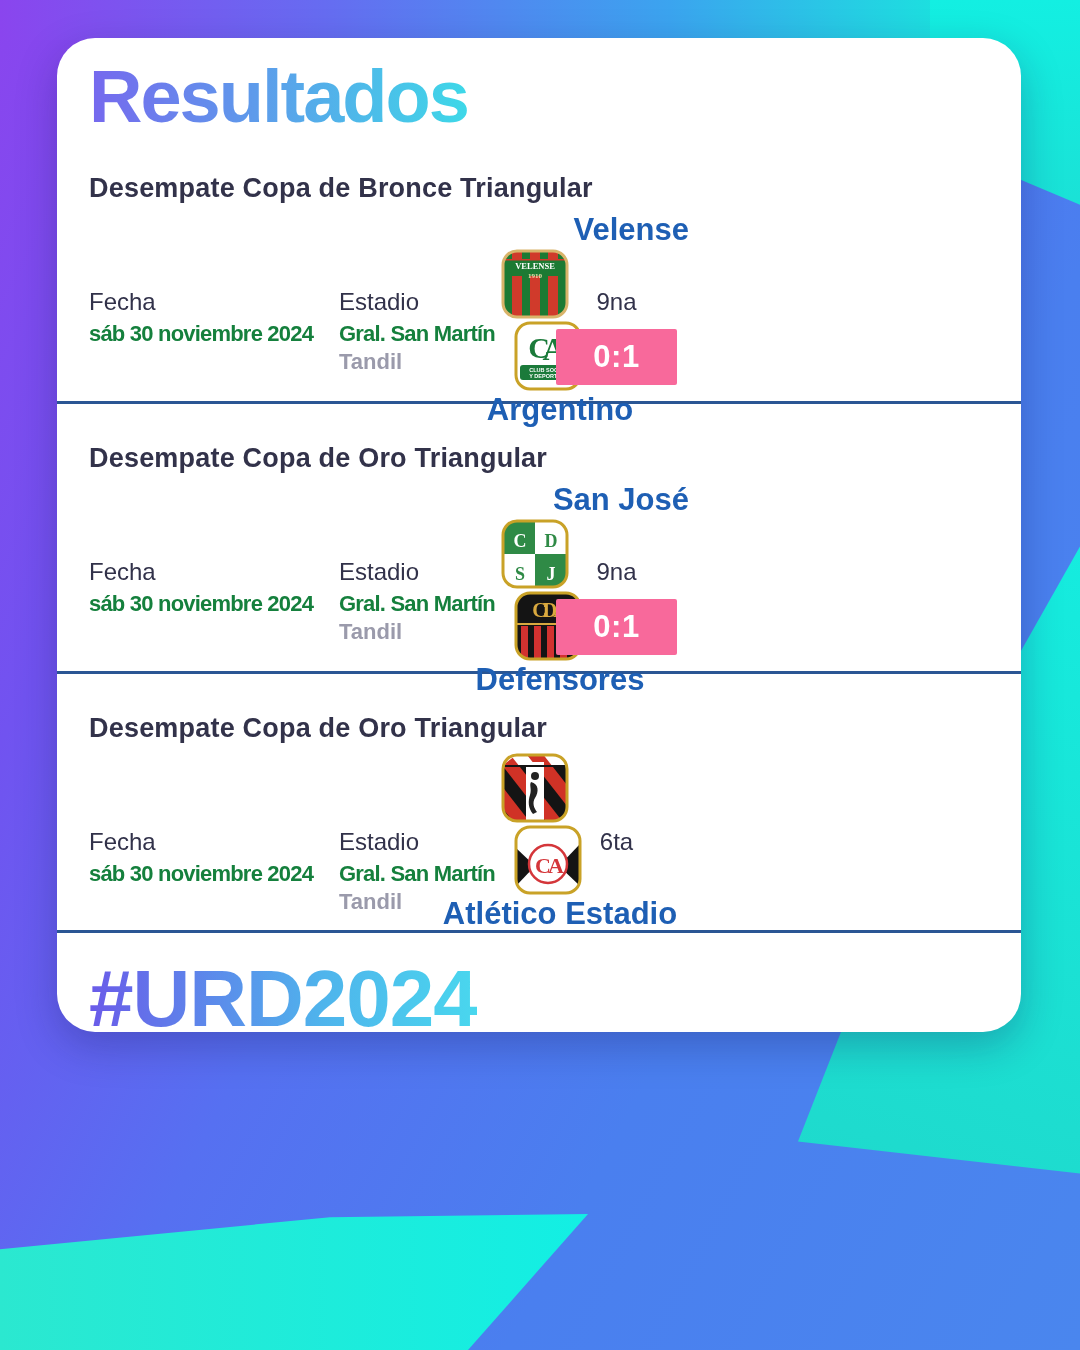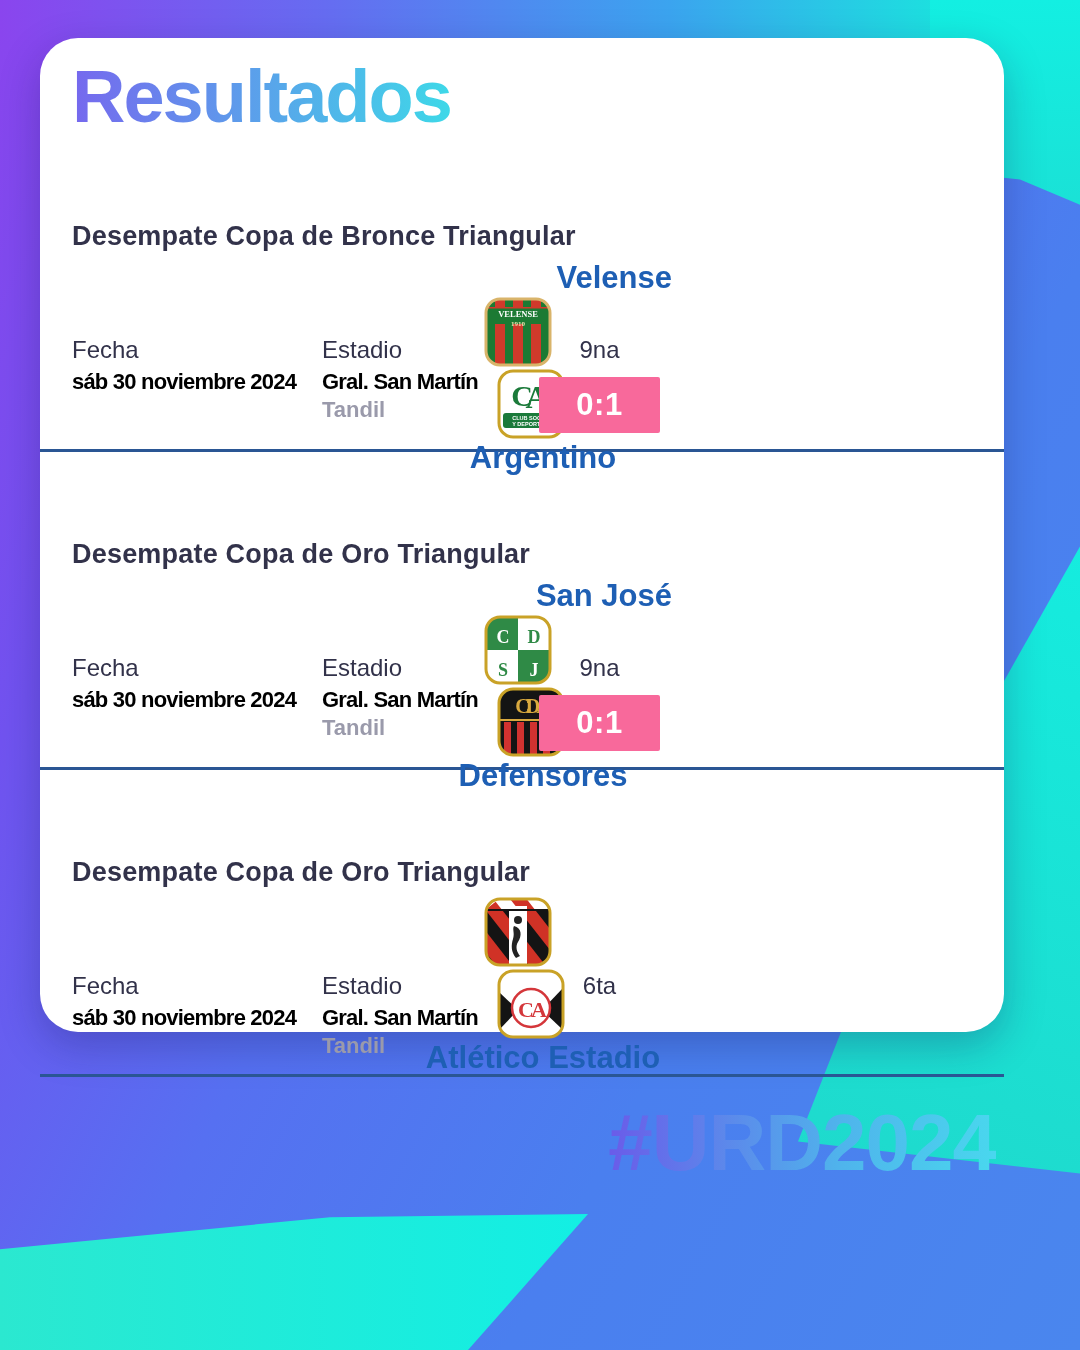--- a/index.html
+++ b/index.html
@@ -15,50 +15,50 @@
   .bg-cyan-topright{position:absolute;top:0;right:0;width:150px;height:230px;
     background:linear-gradient(180deg,#13efe2,#1be0d5);
     clip-path:polygon(0 0,100% 0,100% 89%,60% 78%,0 74%);}
   .bg-cyan-right{position:absolute;left:780px;top:540px;width:300px;height:640px;
     background:linear-gradient(200deg,#15ecdf,#1fd9cc);
     clip-path:polygon(100% 1%,47% 45%,6% 94%,100% 99%);}
   .bg-cyan-bottomleft{position:absolute;left:0;top:1190px;width:600px;height:160px;
     background:linear-gradient(90deg,#2be8d0,#12efe4);
     clip-path:polygon(0 37%,55% 17%,98% 15%,78% 100%,0 100%);}
 
-  .card{position:absolute;left:40px;top:38px;width:964px;height:994px;
+  .card{position:absolute;left:57px;top:38px;width:964px;height:994px;
     box-sizing:border-box;background:#ffffff;border-radius:38px;
     padding:22px 32px 0;box-shadow:0 14px 40px rgba(20,20,90,.28);}
 
   .page-title{font-size:74px;font-weight:800;line-height:1;letter-spacing:-2px;
     width:max-content;
     background:linear-gradient(90deg,var(--title-grad-a,#7668ee) 0%,#57a8ea 55%,var(--title-grad-b,#3ed8e8) 100%);
     -webkit-background-clip:text;background-clip:text;color:transparent;}
 
   .section{padding-top:38px;}
-  .competition{font-size:27px;line-height:32px;font-weight:700;color:var(--text-dark,#32324a);letter-spacing:.2px;margin-top:48px;}
+  .competition{font-size:27px;line-height:32px;font-weight:700;color:var(--text-dark,#32324a);letter-spacing:.2px;}
   .match-row{display:flex;align-items:center;margin-top:8px;height:72px;flex-direction:column;}
   .team-name{font-size:31px;font-weight:700;color:var(--team-blue,#1e5fb4);white-space:nowrap;}
   .team-name.home{width:360px;text-align:right;padding-right:30px;box-sizing:border-box;flex:0 0 auto;}
   .team-name.away{padding-left:42px;}
   .crest{width:70px;height:72px;flex:0 0 auto;}
   .crest.home-crest{margin-left:10px;margin-right:18px;}
   .crest.away-crest{margin-left:18px;}
 
   .details{display:grid;grid-template-columns:250px 217px 121px 1fr;margin-top:4px;}
   .label{font-size:24px;line-height:28px;font-weight:400;color:var(--text-dark,#32324a);}
-  .value{font-size:22px;line-height:28px;letter-spacing:-.8px;font-weight:700;color:#000000;margin-top:4px;white-space:nowrap;}
+  .value{font-size:22px;line-height:28px;letter-spacing:-.8px;font-weight:700;color:#15803d;margin-top:4px;white-space:nowrap;}
   .sub{font-size:22px;line-height:24px;font-weight:700;color:var(--text-gray,#9a9aab);margin-top:2px;}
   .col-score{text-align:center;}
   .score-badge{width:121px;height:56px;margin:13px auto 0;border-radius:2px;
     background:var(--accent-pink,#f8699b);display:flex;align-items:center;justify-content:center;
     font-size:31px;font-weight:800;color:#ffffff;letter-spacing:.5px;}
   .divider{height:3px;background:var(--divider-navy,#2a5694);margin:16px -32px 0;}
 
-  .hashtag-row{text-align:right;margin-top:26px;}
+  .hashtag-row{text-align:left;margin-top:26px;}
   .hashtag{display:inline-block;font-size:80px;font-weight:800;line-height:1;letter-spacing:-1px;
     margin-right:-24px;
     background:linear-gradient(90deg,#6a5be9 0%,#4fb4ec 60%,#49d7ee 100%);
     -webkit-background-clip:text;background-clip:text;color:transparent;}
 </style>
 </head>
 <body>
 
 <div class="bg-base"></div>
 <div class="bg-top-strip"></div>

